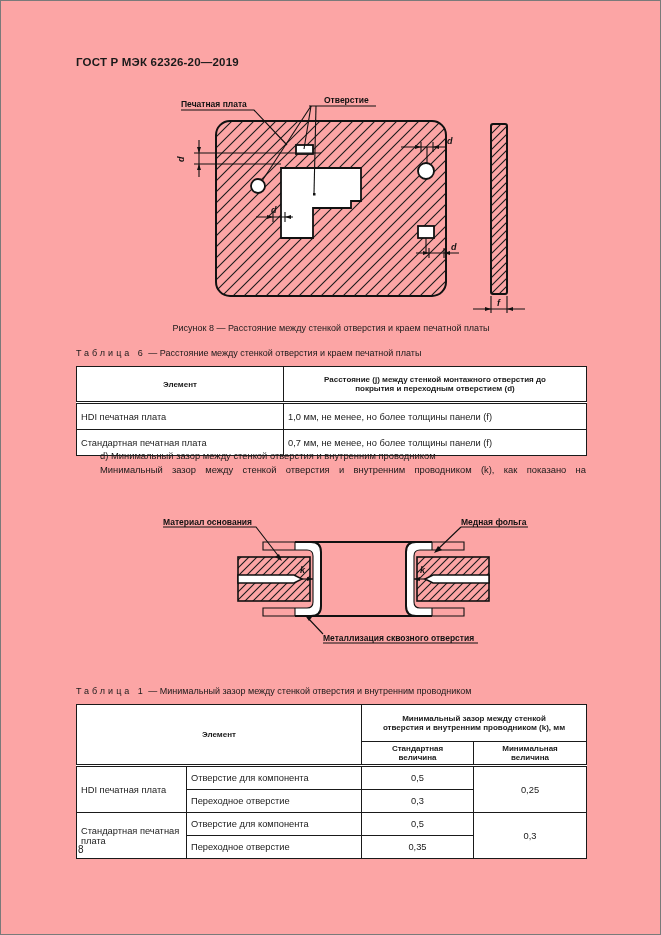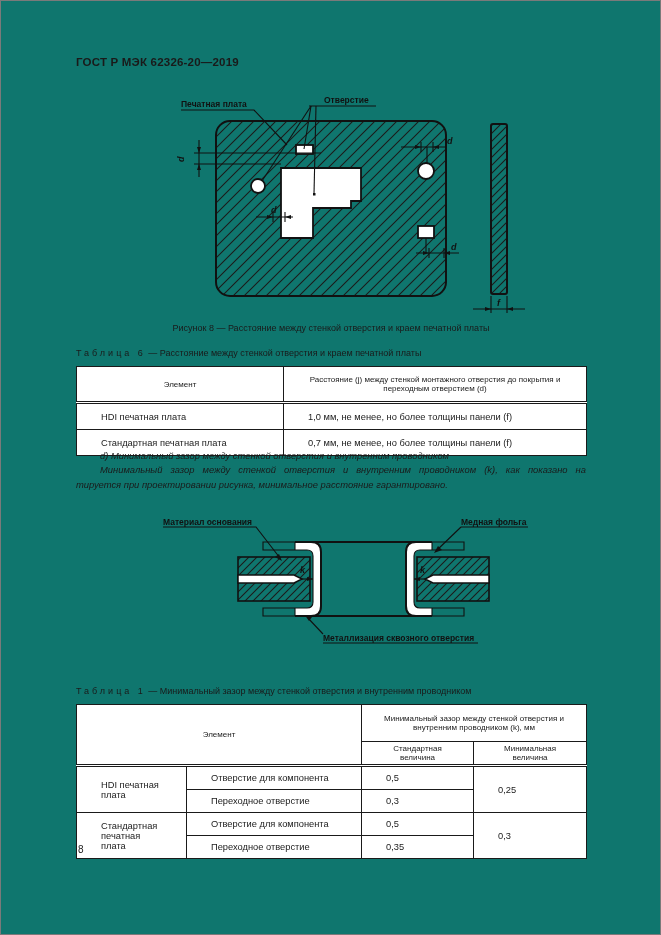--- a/index.html
+++ b/index.html
@@ -1,41 +1,41 @@
 <!DOCTYPE html>
 <html><head>
 <meta charset="utf-8">
 <style>
   html,body{margin:0;padding:0;background:#e8e8e8;}
-  .page{position:relative;width:661px;height:935px;background:#0f766e;border:1px solid #7a7a7a;
+  .page{position:relative;width:661px;height:935px;background:#fca5a5;border:1px solid #7a7a7a;
         box-sizing:border-box;font-family:"Liberation Sans",sans-serif;color:#1a1a1a;overflow:hidden;}
   .doc-header{position:absolute;left:75px;top:55px;font-size:11.5px;font-weight:bold;letter-spacing:.2px;}
   .fig8{position:absolute;left:170px;top:93px;}
   .fig9{position:absolute;left:155px;top:513px;}
   .caption{position:absolute;left:75px;width:510px;text-align:center;font-size:9px;}
   .cap8{top:322px;}
   .cap9{top:661px;}
   .tbl-title{position:absolute;left:75px;width:510px;font-size:9px;}
   .t9-title{top:347px;}
   .t10-title{top:685px;}
   .spaced{letter-spacing:3px;}
   table{border-collapse:collapse;table-layout:fixed;background:#fff;}
   table, td, th{border:1px solid #1a1a1a;}
   .t9{position:absolute;left:75px;top:365px;width:510px;border:1.5px solid #1a1a1a;}
   .t10{position:absolute;left:75px;top:703px;width:510px;border:1.5px solid #1a1a1a;}
-  th{font-weight:normal;font-size:8px;text-align:center;vertical-align:middle;padding:2px 20px;}
-  td{font-size:9.3px;vertical-align:middle;padding:2px 24px;}
+  th{font-weight:bold;font-size:8px;text-align:center;vertical-align:middle;padding:2px 20px;}
+  td{font-size:9.3px;vertical-align:middle;padding:2px 4px;}
   .t9 th{height:30px;}
   .t9 td{height:21px;}
   .t10 .grp-head th{height:32px;}
   .t10 .sub-head th{height:16px;}
   .t10 td{height:18px;}
   .dbl{border-bottom:3px double #1a1a1a;}
-  .num{text-align:left;}
-  .para{position:absolute;left:75px;top:448px;width:510px;font-size:9.4px;line-height:14.3px;font-style:italic;}
+  .num{text-align:center;}
+  .para{position:absolute;left:75px;top:448px;width:510px;font-size:9.4px;line-height:14.3px;}
   .para .ln{display:block;}
   .indent{text-indent:24px;}
   .just{text-align:justify;text-align-last:justify;}
   .page-num{position:absolute;left:77px;top:843px;font-size:10px;}
   
   .fig-label{font:bold 8.5px "Liberation Sans",sans-serif;fill:#111;}
   .dim-letter{font:italic bold 9px "Liberation Sans",sans-serif;fill:#111;}
   .thin{stroke:#111;stroke-width:1.1;fill:none;}
   .thick{stroke:#111;stroke-width:2;fill:none;}
 </style>
@@ -125,21 +125,20 @@
     <tr>
       <td>Стандартная печатная плата</td>
       <td>0,7 мм, не менее, но более толщины панели (f)</td>
     </tr>
   </tbody>
     </table>
 
   <div class="para">
     <span class="ln indent">d) Минимальный зазор между стенкой отверстия и внутренним проводником</span>
     <span class="ln indent just">Минимальный зазор между стенкой отверстия и внутренним проводником (k), как показано на</span>
-    <span class="ln">тируется при проектировании рисунка, минимальное расстояние гарантировано.</span>
   </div>
 
   <svg class="fig9" width="380" height="140" viewBox="0 0 380 140">
 
     <rect x="82" y="43" width="72" height="44" fill="url(#hatch2)" stroke="#111" stroke-width="1.6"></rect>
     <rect x="261" y="43" width="72" height="44" fill="url(#hatch2)" stroke="#111" stroke-width="1.6"></rect>
 
     <path class="thick" d="M139,28 H276 M139,102 H276" stroke-width="2.2"></path>
 
     <path fill="#fff" fill-rule="evenodd" stroke="none" d="M139,28 H155 Q165,28 165,38 V92 Q165,102 155,102 H139 Z M139,36 H151 Q157,36 157,42 V88 Q157,94 151,94 H139 Z"></path>

